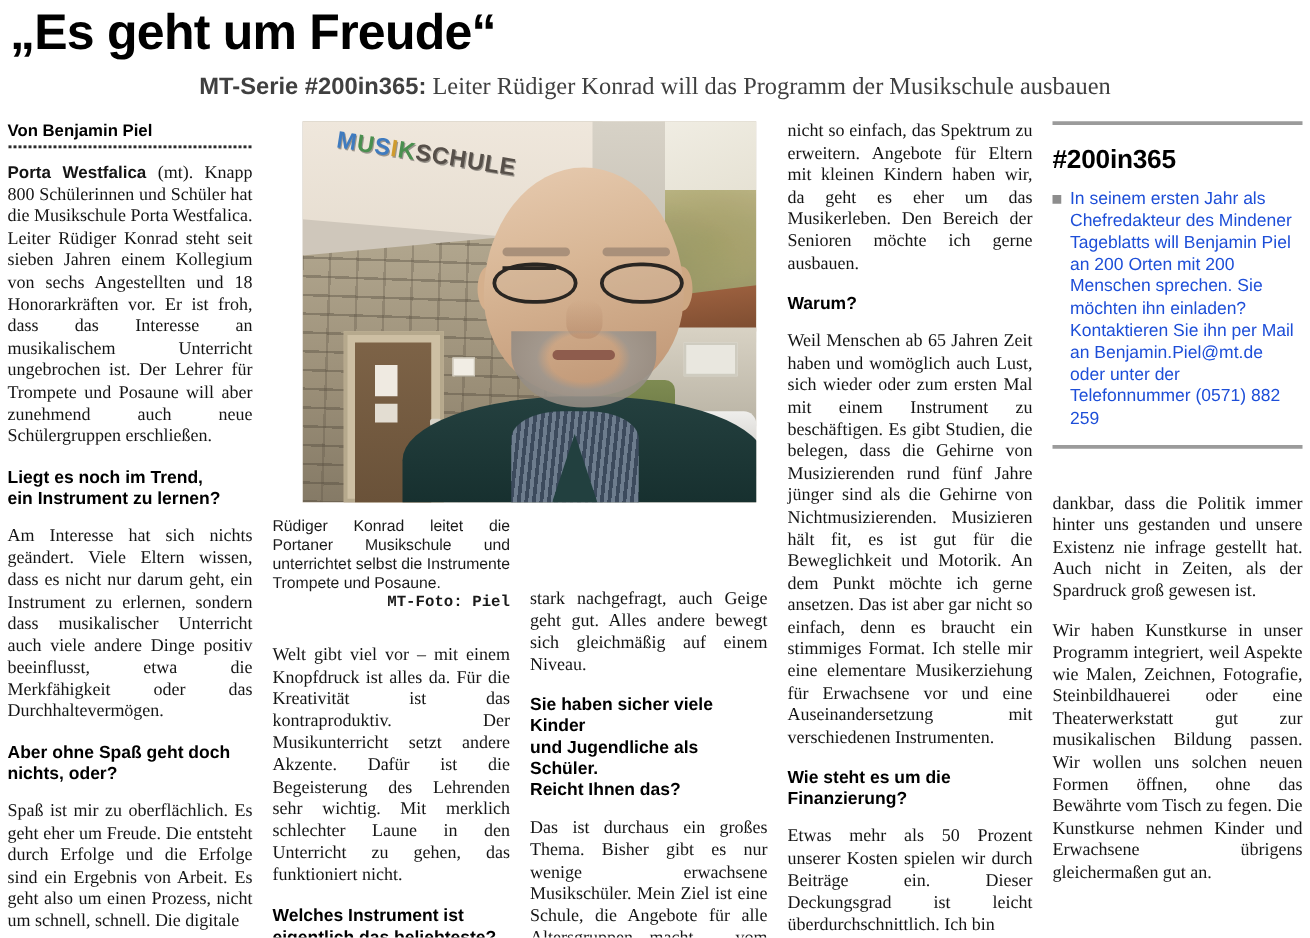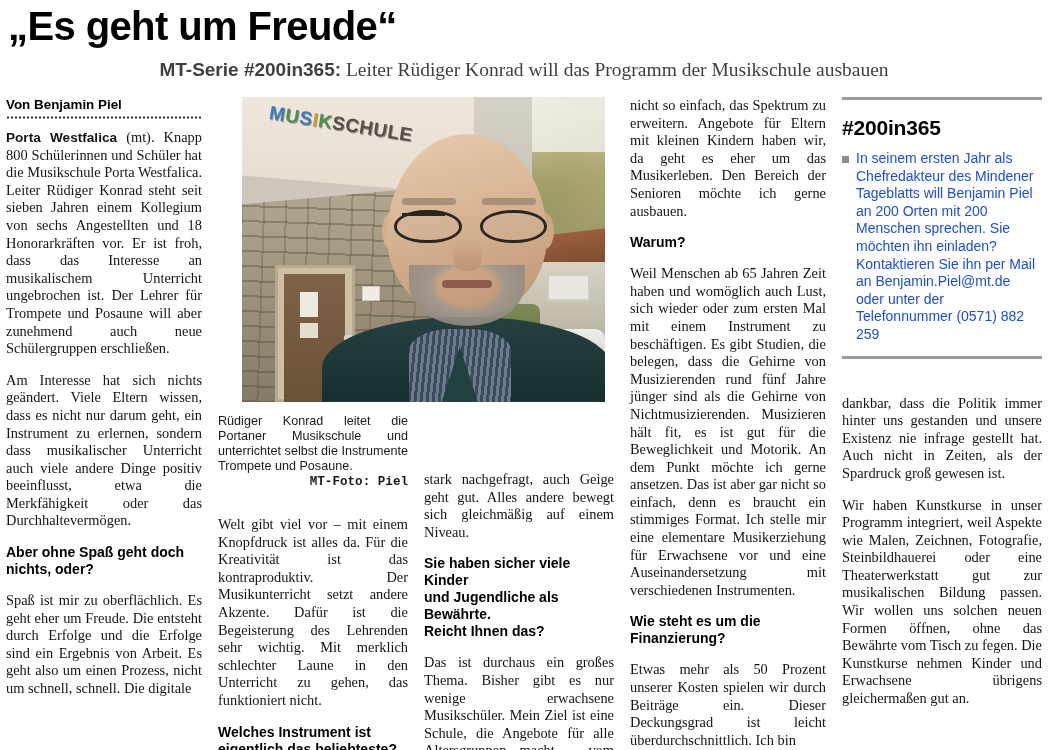--- a/index.html
+++ b/index.html
@@ -372,20 +372,22 @@
 </div>
 
 <div id="grid">
 
   <div class="col c1">
     <div id="byline">Von Benjamin Piel</div>
     <div id="byline-rule"></div>
 
     <p class="body-text"><span class="lead-in">Porta Westfalica</span><span> (mt). Knapp 800 Schülerinnen und Schüler hat die Musikschule Porta Westfalica. Leiter Rüdiger Konrad steht seit sieben Jahren einem Kollegium von sechs Angestellten und 18 Honorarkräften vor. Er ist froh, dass das Interesse an musikalischem Unterricht ungebrochen ist. Der Lehrer für Trompete und Posaune will aber zunehmend auch neue Schülergruppen erschließen.</span></p>
 
+    <p class="question" style="white-space:pre-line">Liegt es noch im Trend,
+ein Instrument zu lernen?</p>
     <p class="body-text">Am Interesse hat sich nichts geändert. Viele Eltern wissen, dass es nicht nur darum geht, ein Instrument zu erlernen, sondern dass musikalischer Unterricht auch viele andere Dinge positiv beeinflusst, etwa die Merkfähigkeit oder das Durchhaltevermögen.</p>
 
     <p class="question" style="white-space:pre-line">Aber ohne Spaß geht doch
 nichts, oder?</p>
     <p class="body-text tight">Spaß ist mir zu oberflächlich. Es geht eher um Freude. Die entsteht durch Erfolge und die Erfolge sind ein Ergebnis von Arbeit. Es geht also um einen Prozess, nicht um schnell, schnell. Die digitale</p>
   </div>
 
   <div class="col c2">
     <div style="height:311px"></div>
     <p id="caption">Rüdiger Konrad leitet die Portaner Musikschule und unterrichtet selbst die Instrumente Trompete und Posaune.</p>
@@ -395,21 +397,21 @@
     <p class="body-text">Welt gibt viel vor – mit einem Knopfdruck ist alles da. Für die Kreativität ist das kontraproduktiv. Der Musikunterricht setzt andere Akzente. Dafür ist die Begeisterung des Lehrenden sehr wichtig. Mit merklich schlechter Laune in den Unterricht zu gehen, das funktioniert nicht.</p>
     <p class="question" style="white-space:pre-line">Welches Instrument ist
 eigentlich das beliebteste?</p>
 
   </div>
 
   <div class="col c3">
     <div style="height:374px"></div>
     <p class="body-text">stark nachgefragt, auch Geige geht gut. Alles andere bewegt sich gleichmäßig auf einem Niveau.</p>
     <p class="question" style="white-space:pre-line">Sie haben sicher viele Kinder
-und Jugendliche als Bewährte.
+und Jugendliche als Schüler.
 Reicht Ihnen das?</p>
     <p class="body-text tight">Das ist durchaus ein großes Thema. Bisher gibt es nur wenige erwachsene Musikschüler. Mein Ziel ist eine Schule, die Angebote für alle Altersgruppen macht – vom Baby bis zum Senior. Es ist aber gar</p>
   </div>
 
   <div class="col c4">
     <p class="body-text">nicht so einfach, das Spektrum zu erweitern. Angebote für Eltern mit kleinen Kindern haben wir, da geht es eher um das Musikerleben. Den Bereich der Senioren möchte ich gerne ausbauen.</p>
     <p class="question" style="white-space:pre-line">Warum?</p>
     <p class="body-text">Weil Menschen ab 65 Jahren Zeit haben und womöglich auch Lust, sich wieder oder zum ersten Mal mit einem Instrument zu beschäftigen. Es gibt Studien, die belegen, dass die Gehirne von Musizierenden rund fünf Jahre jünger sind als die Gehirne von Nichtmusizierenden. Musizieren hält fit, es ist gut für die Beweglichkeit und Motorik. An dem Punkt möchte ich gerne ansetzen. Das ist aber gar nicht so einfach, denn es braucht ein stimmiges Format. Ich stelle mir eine elementare Musikerziehung für Erwachsene vor und eine Auseinandersetzung mit verschiedenen Instrumenten.</p>
     <p class="question" style="white-space:pre-line">Wie steht es um die
 Finanzierung?</p>

